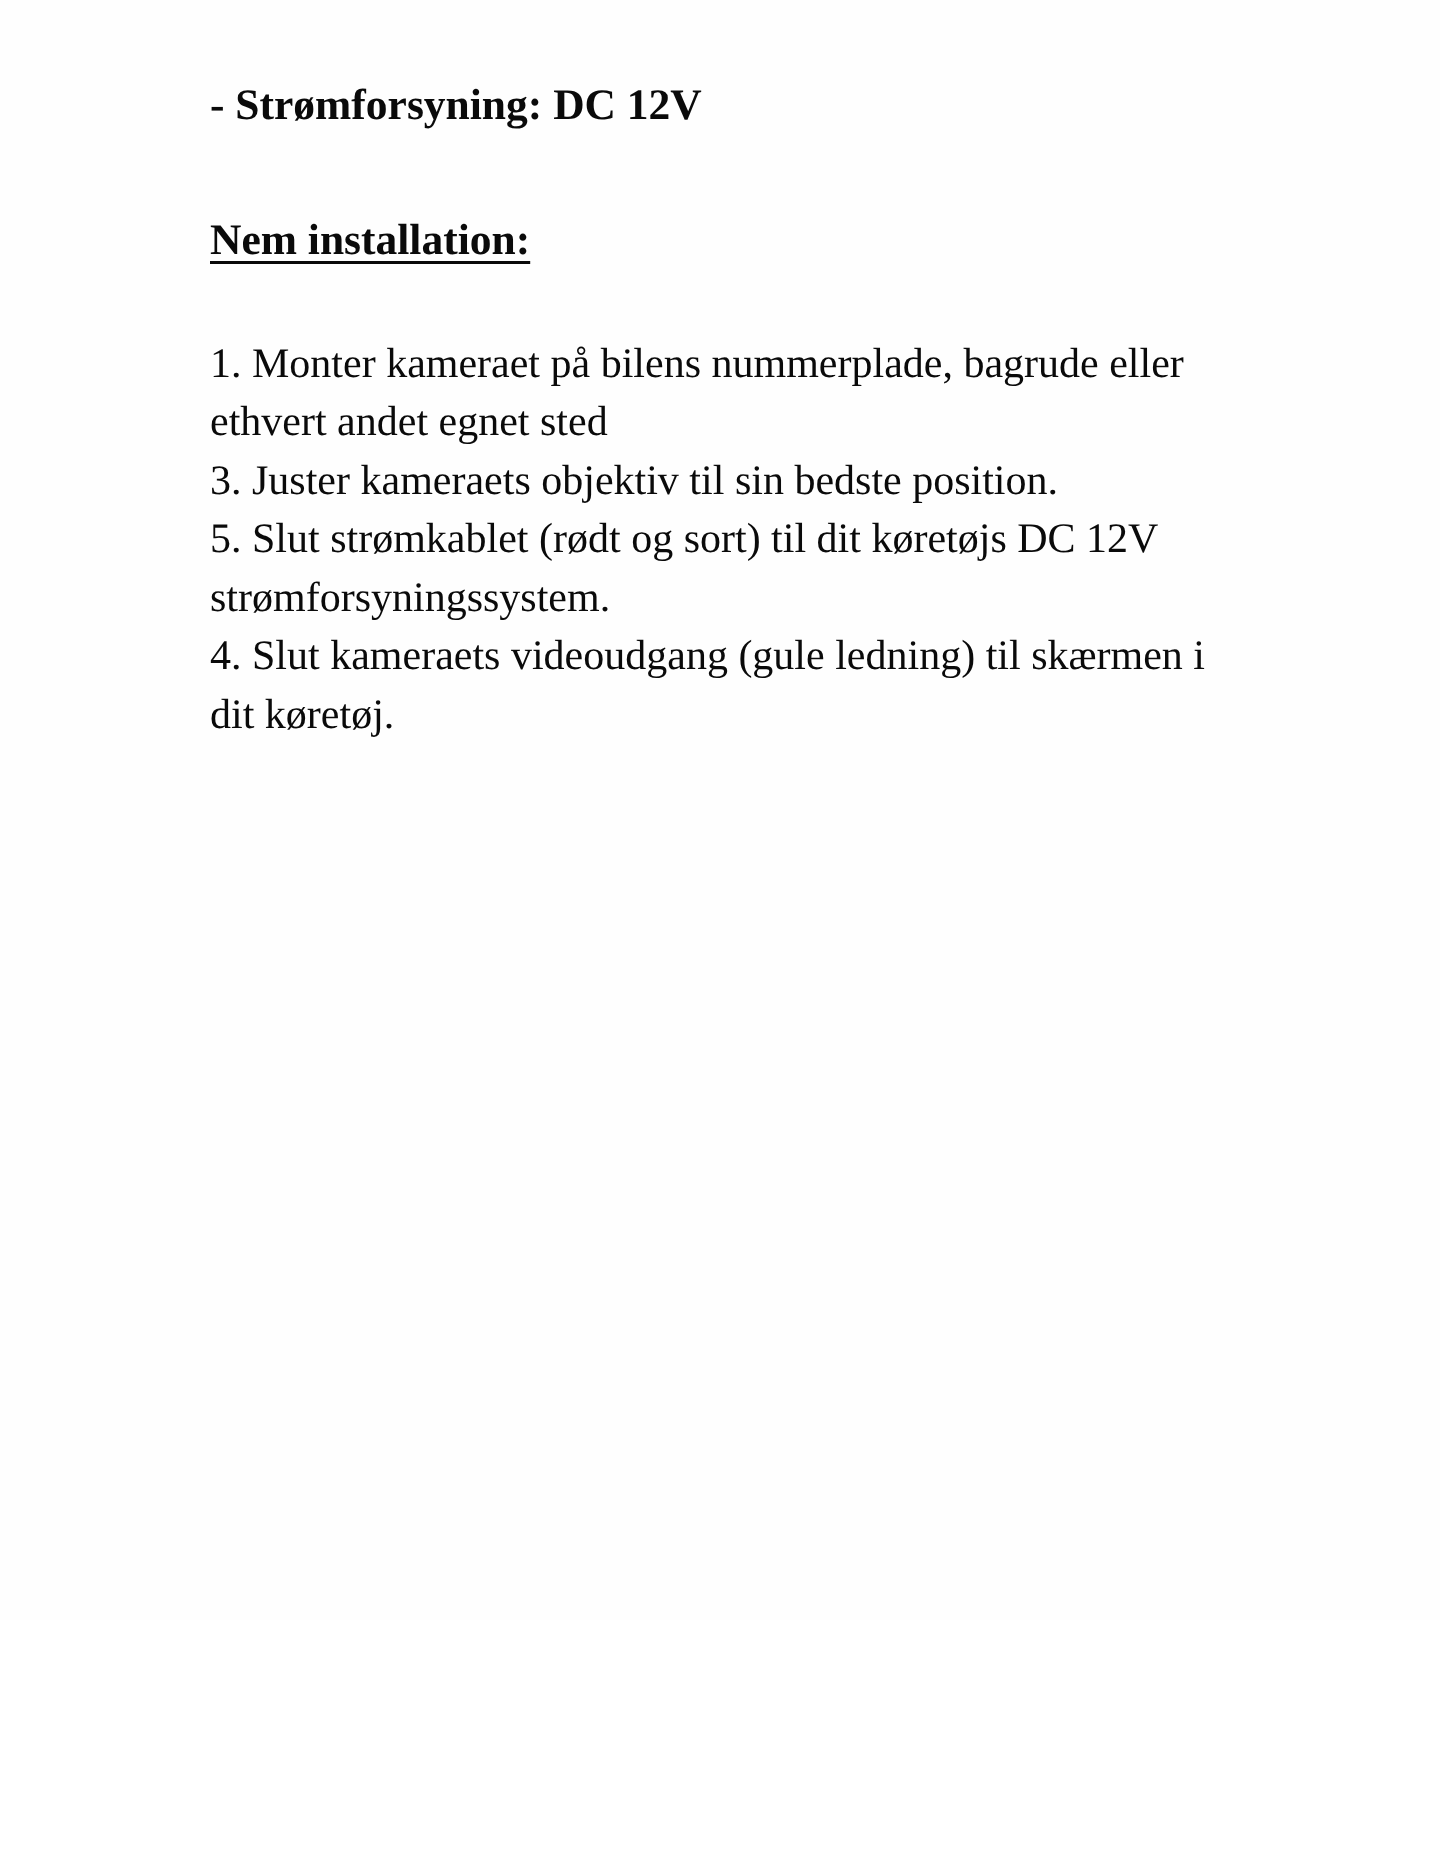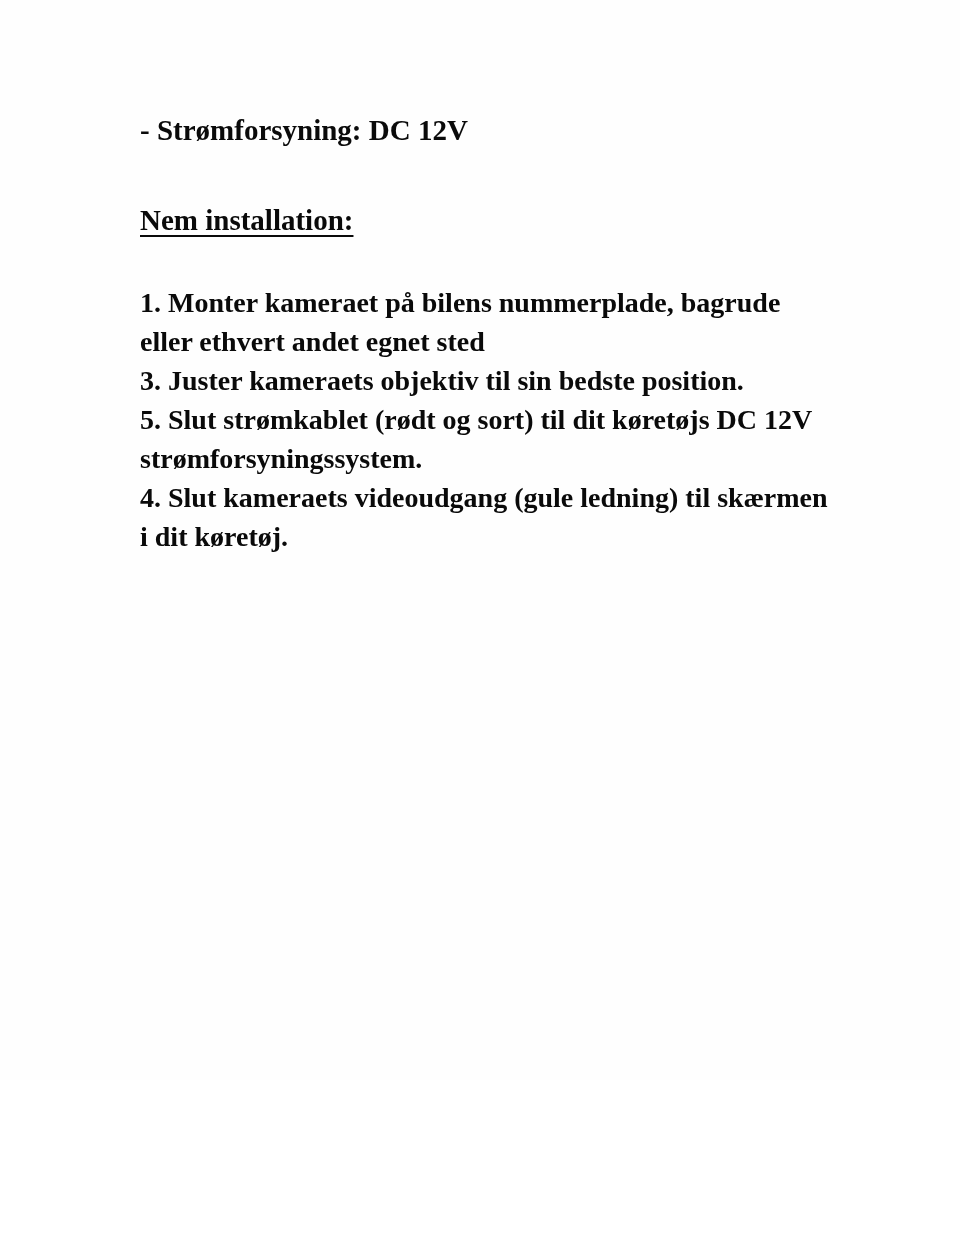--- a/index.html
+++ b/index.html
@@ -8,21 +8,21 @@
     background: #ffffff;
   }
   .page {
     position: relative;
     width: 960px;
     height: 1080px;
     background: #fefefe;
     font-family: "Liberation Serif", "DejaVu Serif", serif;
     color: #0a0a0a;
     box-sizing: border-box;
-    padding: 112px 130px 0 140px;
+    padding: 52px 130px 0 140px;
     overflow: hidden;
   }
   .power-line {
     font-size: 29px;
     font-weight: bold;
     margin: 0 0 0 0;
     line-height: 1.3;
   }
   .section-heading {
     font-size: 29px;
@@ -32,21 +32,21 @@
     margin: 52px 0 0 0;
     line-height: 1.3;
     display: inline-block;
   }
   .steps {
     margin: 44px 0 0 0;
     max-width: 690px;
   }
   .step {
     font-size: 28px;
-    font-weight: bold;
+    font-weight: normal;
     line-height: 39px;
     margin: 0;
   }
 </style>
 </head>
 <body>
 
 <div class="page">
   <p class="power-line">- Strømforsyning: DC 12V</p>
 

